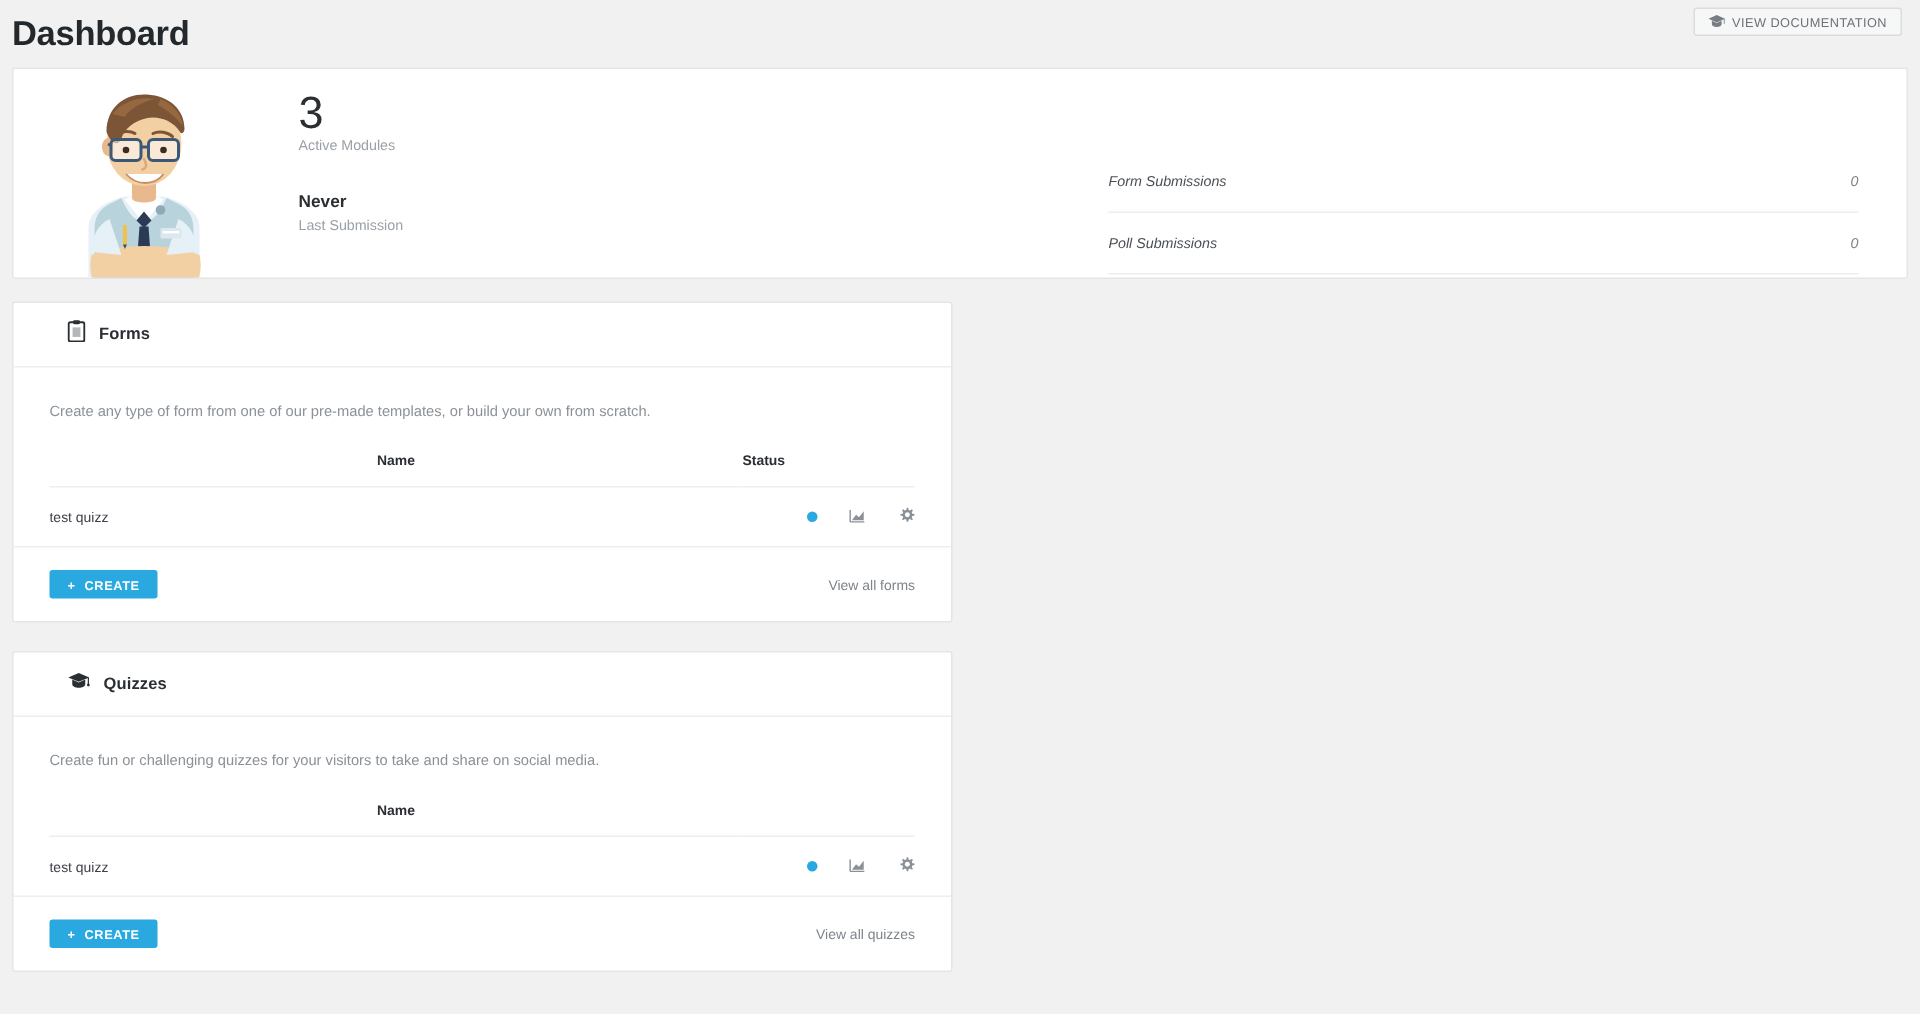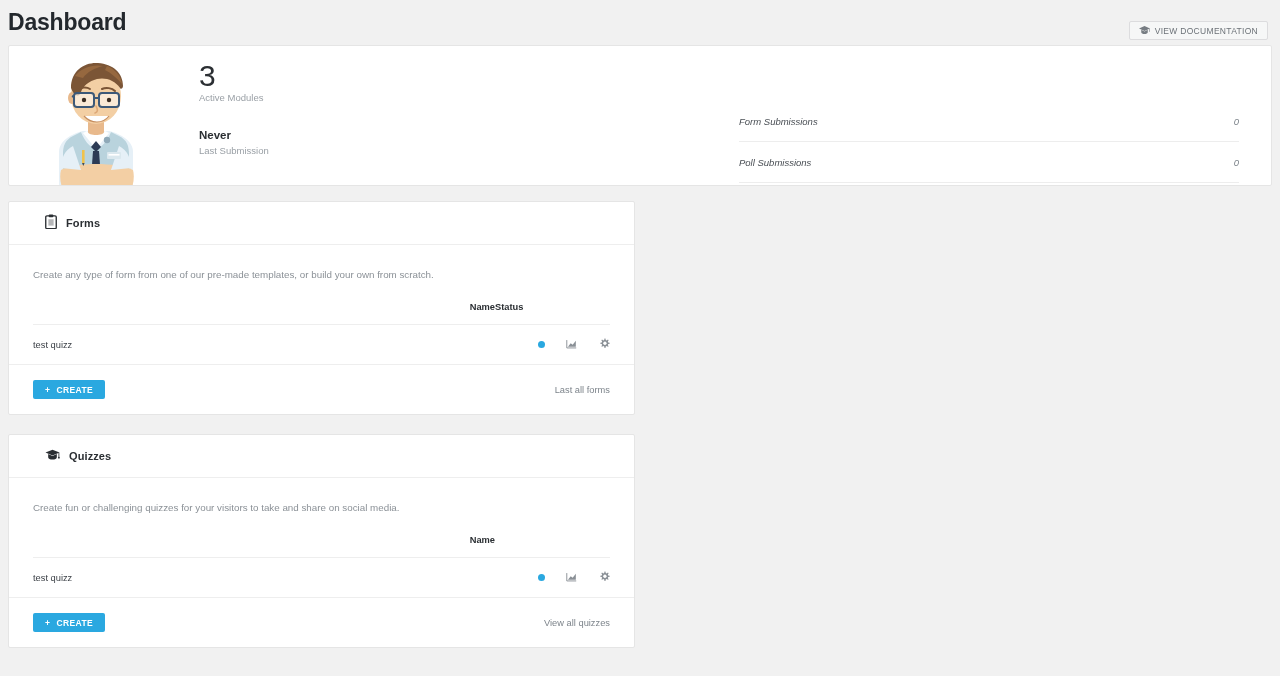--- a/index.html
+++ b/index.html
@@ -36,21 +36,20 @@
     display: flex;
     align-items: center;
     gap: 5px;
     background: #f6f7f7;
     border: 1px solid #dcdcde;
     border-radius: 2px;
     font-size: 8.5px;
     letter-spacing: 0.3px;
     color: #6c7278;
     cursor: pointer;
-    margin-top: 16px;
   }
   .doc-btn svg { display:block; }
 
   
   .card {
     background: #ffffff;
     border: 1px solid #e5e5e5;
     border-radius: 2px;
   }
 
@@ -145,21 +144,21 @@
     font-size: 9.8px;
     color: #8b9197;
     padding-top: 24px;
     padding-bottom: 22px;
   }
   table.mod-table {
     width: 100%;
     border-collapse: collapse;
   }
   table.mod-table th {
-    text-align: right;
+    text-align: center;
     font-size: 9.3px;
     font-weight: bold;
     color: #2b2f33;
     padding: 0 0 12px 0;
   }
   table.mod-table th.th-status {
     text-align: left;
     width: 115px;
   }
   table.mod-table td {
@@ -354,21 +353,21 @@
               </td>
             </tr>
           </tbody>
         </table>
       </div>
       <div class="mod-foot">
         <button class="btn-create">
           <span>+</span>
           <span>CREATE</span>
         </button>
-        <a class="view-all">Last all forms</a>
+        <a class="view-all">View all forms</a>
       </div>
     </div>
 
     <div class="card mod-card">
       <div class="mod-head">
         <span>
           <svg width="15" height="12" viewBox="0 0 22 18">
             <path d="M11 1 L21.5 5.4 L11 9.8 L0.5 5.4 Z" fill="#2b2f33"></path>
             <path d="M4.5 7.4 V12.2 C4.5 14.4 7.4 15.8 11 15.8 C14.6 15.8 17.5 14.4 17.5 12.2 V7.4 L11 10.4 Z" fill="#2b2f33"></path>
             <rect x="20" y="5.4" width="1.2" height="6.6" fill="#2b2f33"></rect>

